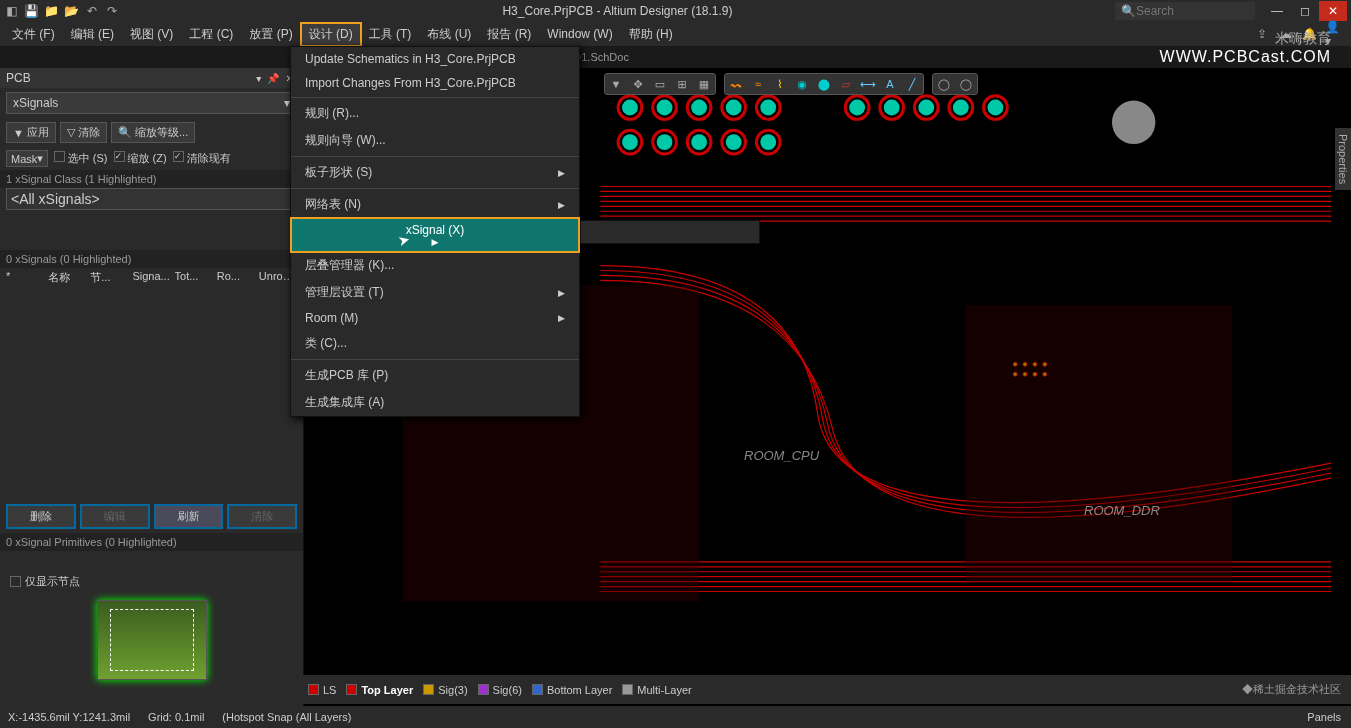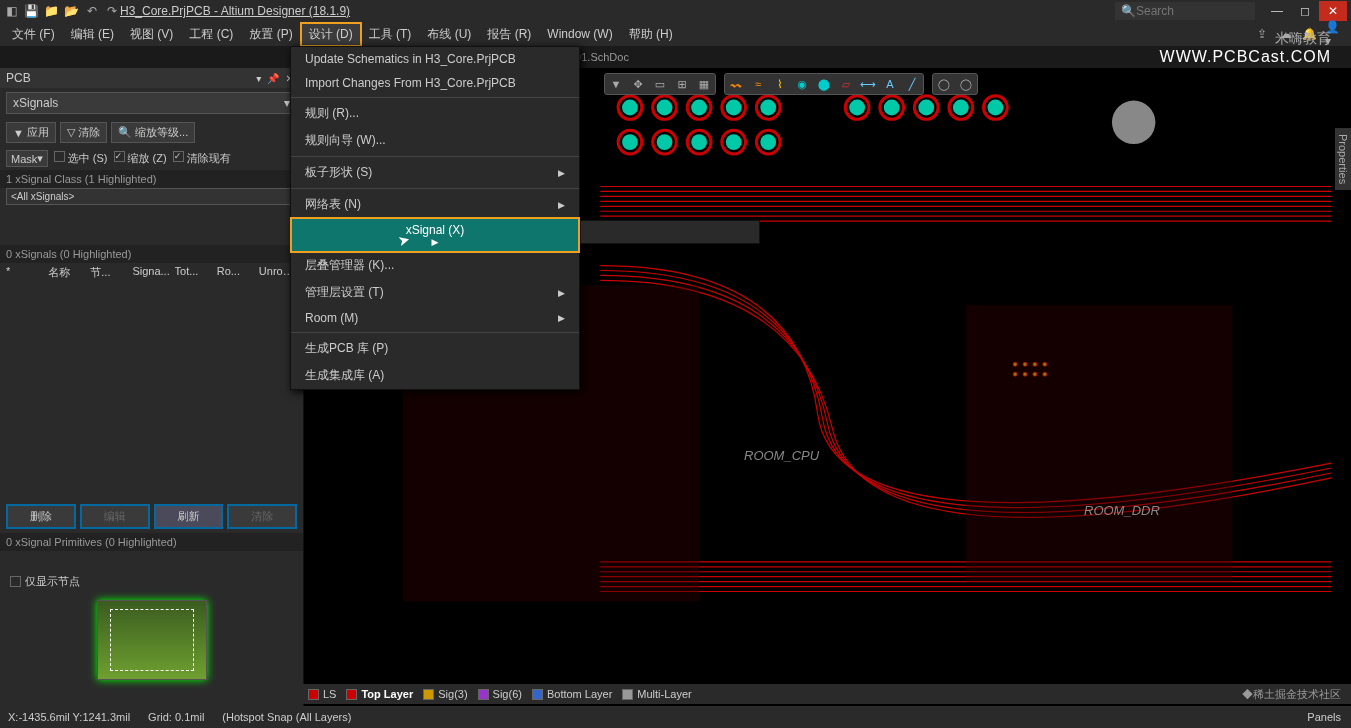--- a/index.html
+++ b/index.html
@@ -1,20 +1,20 @@
 <!DOCTYPE html>
 <html><head>
 <meta charset="utf-8">
 <style>
 * { margin:0; padding:0; box-sizing:border-box; font-family:"Segoe UI",Tahoma,sans-serif; }
 body { background:#1a1a1a; color:#ccc; font-size:12px; width:1351px; height:728px; overflow:hidden; position:relative; }
 .titlebar { height:22px; background:#2a2a2a; display:flex; align-items:center; padding:0 4px; }
 .tb-icons { display:flex; gap:4px; }
 .tb-icon { width:16px; height:16px; display:flex; align-items:center; justify-content:center; color:#aaa; }
-.tb-title { flex:1; text-align:left; color:#ccc;text-decoration:underline; }
+.tb-title { flex:1; text-align:center; color:#ccc; }
 .tb-search { display:flex; align-items:center; background:#333; padding:2px 6px; margin-right:8px; width:140px; }
 .tb-search input { background:none; border:none; color:#ccc; width:100%; outline:none; font-size:12px; }
 .winbtns { display:flex; }
 .winbtn { width:28px; height:20px; display:flex; align-items:center; justify-content:center; color:#ccc; }
 .winbtn.close { background:#c42b1c; color:#fff; }
 .menubar { height:24px; background:#2a2a2a; display:flex; align-items:center; padding:0 4px; position:relative; }
 .menu-item { padding:3px 8px; color:#ccc; cursor:pointer; }
 .menu-item.active { background:#3c3c3c; outline:2px solid #f0a020; outline-offset:-1px; }
 .menubar-right { position:absolute; right:8px; display:flex; align-items:center; gap:6px; }
 .mh-icon { width:18px; height:18px; display:flex; align-items:center; justify-content:center; color:#aaa; }
@@ -31,21 +31,21 @@
 .pin { margin:0 3px; font-size:10px; }
 .combo { margin:4px 6px; background:#3a3a3a; border:1px solid #555; padding:3px 6px; display:flex; justify-content:space-between; }
 .toolbar-row { display:flex; gap:4px; padding:4px 6px; align-items:center; }
 .tbtn { background:#3a3a3a; border:1px solid #555; padding:2px 6px; display:flex; align-items:center; gap:3px; font-size:11px; }
 .filter-row { display:flex; align-items:center; gap:6px; padding:3px 6px; font-size:11px; }
 .filter-row label { display:flex; gap:3px; }
 .chk { width:11px; height:11px; border:1px solid #666; display:inline-block; }
 .chk.on::after { content:"✓"; font-size:9px; color:#ccc; display:block; line-height:9px; }
 .mask-dd { background:#3a3a3a; border:1px solid #555; padding:1px 4px; font-size:11px; display:flex; align-items:center; }
 .section-label { padding:3px 6px; color:#999; font-size:11px; background:#222; }
-.list-area { margin:0 6px; background:#333; border:1px solid #555; min-height:16px; padding:2px 4px; font-size:10px; }
+.list-area { margin:0 6px; background:#333; border:1px solid #555; min-height:16px; padding:2px 4px; font-size:14px; }
 .col-headers { display:flex; padding:2px 6px; background:#2a2a2a; font-size:11px; gap:4px; }
 .col-headers span { flex:1; overflow:hidden; text-overflow:ellipsis; white-space:nowrap; }
 .spacer { flex:1; }
 .btn-row { display:flex; gap:4px; padding:4px 6px; }
 .btn-row button { flex:1; background:#3a3a3a; border:2px solid #0369a1; color:#ccc; padding:3px; font-size:11px; }
 .btn-row button.disabled { color:#666; }
 .btn-row button.primary { background:#4a4a5a; }
 .prim-header { display:flex; padding:3px 6px; font-size:11px; gap:24px; }
 .chk-row { padding:3px 10px; display:flex; align-items:center; gap:4px; font-size:11px; }
 .mini-preview { margin:8px auto; width:110px; height:80px; background:linear-gradient(#3a5c1f,#6fa030); border:1px solid #555; box-shadow:0 0 8px #0f0; position:relative; }
@@ -60,21 +60,21 @@
 .room-label { position:absolute; color:#888; font-size:13px;font-style:italic; }
 
 .dropdown { position:absolute; top:46px; left:290px; width:290px; background:#2a2a2a; border:1px solid #111; box-shadow:2px 2px 8px #000; z-index:10; }
 .dd-item { padding:5px 14px; color:#ccc; display:flex; justify-content:space-between; align-items:center; position:relative; }
 .dd-item.highlighted { background:#0f766e; color:#fff; outline:2px solid #f0a020; outline-offset:-1px;flex-direction:column; }
 .dd-sep { height:1px; background:#444; margin:2px 0; }
 .dd-arrow { font-size:9px; }
 .submenu { position:absolute; left:580px; top:220px; width:180px; height:24px; background:#2a2a2a; border:1px solid #111; z-index:11; }
 .cursor { position:absolute; left:398px; top:232px; z-index:20; color:#fff; font-size:14px; transform:rotate(-15deg); pointer-events:none; }
 
-.layerbar { position:absolute; bottom:24px; left:300px; right:0; height:20px; background:#2a2a2a; display:flex; align-items:center; gap:10px; padding:4px 8px; font-size:11px; }
+.layerbar { position:absolute; bottom:24px; left:300px; right:0; height:29px; background:#2a2a2a; display:flex; align-items:center; gap:10px; padding:4px 8px; font-size:11px; }
 .layer { display:flex; align-items:center; gap:4px; }
 .lsw { width:11px; height:11px; border:1px solid #666; }
 .layer.active { font-weight:bold; color:#fff; }
 .layerbar-ftr { position:absolute; right:10px; color:#999; font-size:11px; }
 
 .statusbar { position:absolute; bottom:0; left:0; right:0; height:22px; background:#2a2a2a; display:flex; align-items:center; padding:0 8px; gap:18px; font-size:11px; color:#ccc; }
 .statusbar .right { position:absolute; right:10px; }
 
 .side-tab { position:absolute; right:0; top:60px; writing-mode:vertical-lr; background:#333; padding:6px 2px; font-size:11px; color:#aaa; }
 </style>
@@ -370,20 +370,23 @@
       <span>层叠管理器 (K)...</span>
     </div>
   <div class="dd-item">
       <span>管理层设置 (T)</span>
       <span class="dd-arrow">▶</span>
     </div>
   <div class="dd-item">
       <span>Room (M)</span>
       <span class="dd-arrow">▶</span>
     </div>
+  <div class="dd-item">
+      <span>类 (C)...</span>
+    </div>
   <div class="dd-sep"></div>
   <div class="dd-item">
       <span>生成PCB 库 (P)</span>
     </div>
   <div class="dd-item">
       <span>生成集成库 (A)</span>
     </div>
 </div>
 <div class="submenu"></div>
 <div class="cursor">➤</div>

